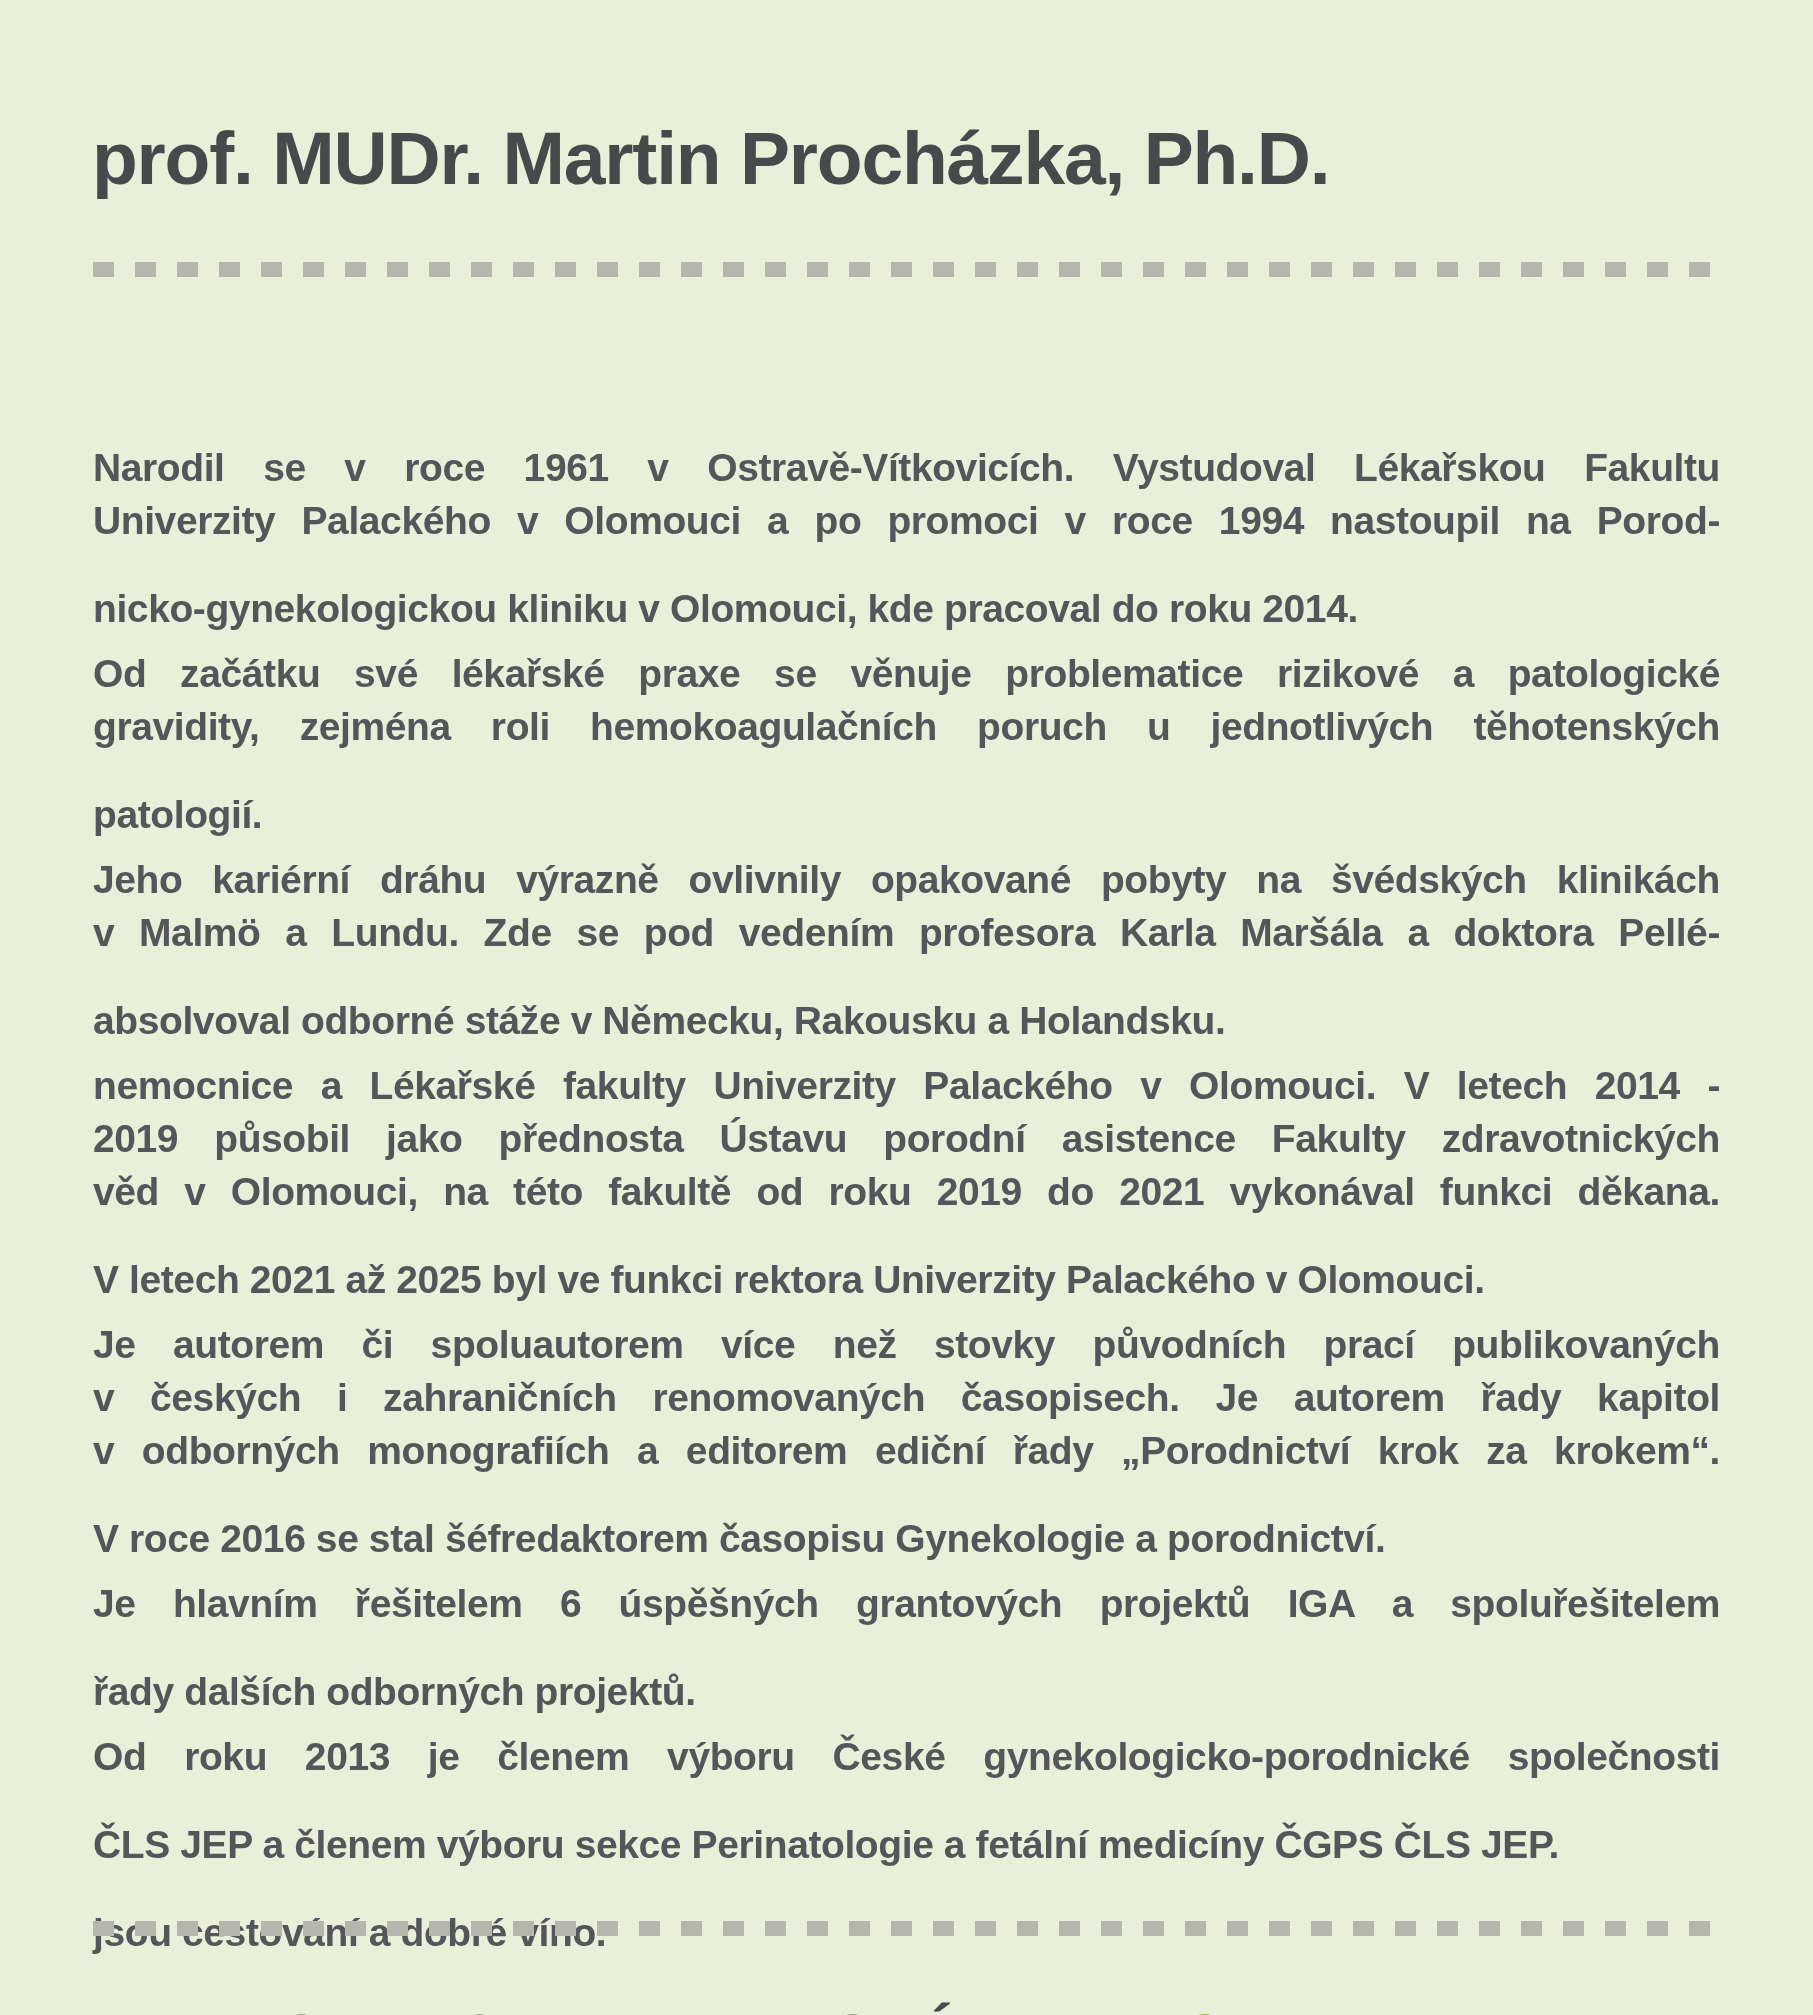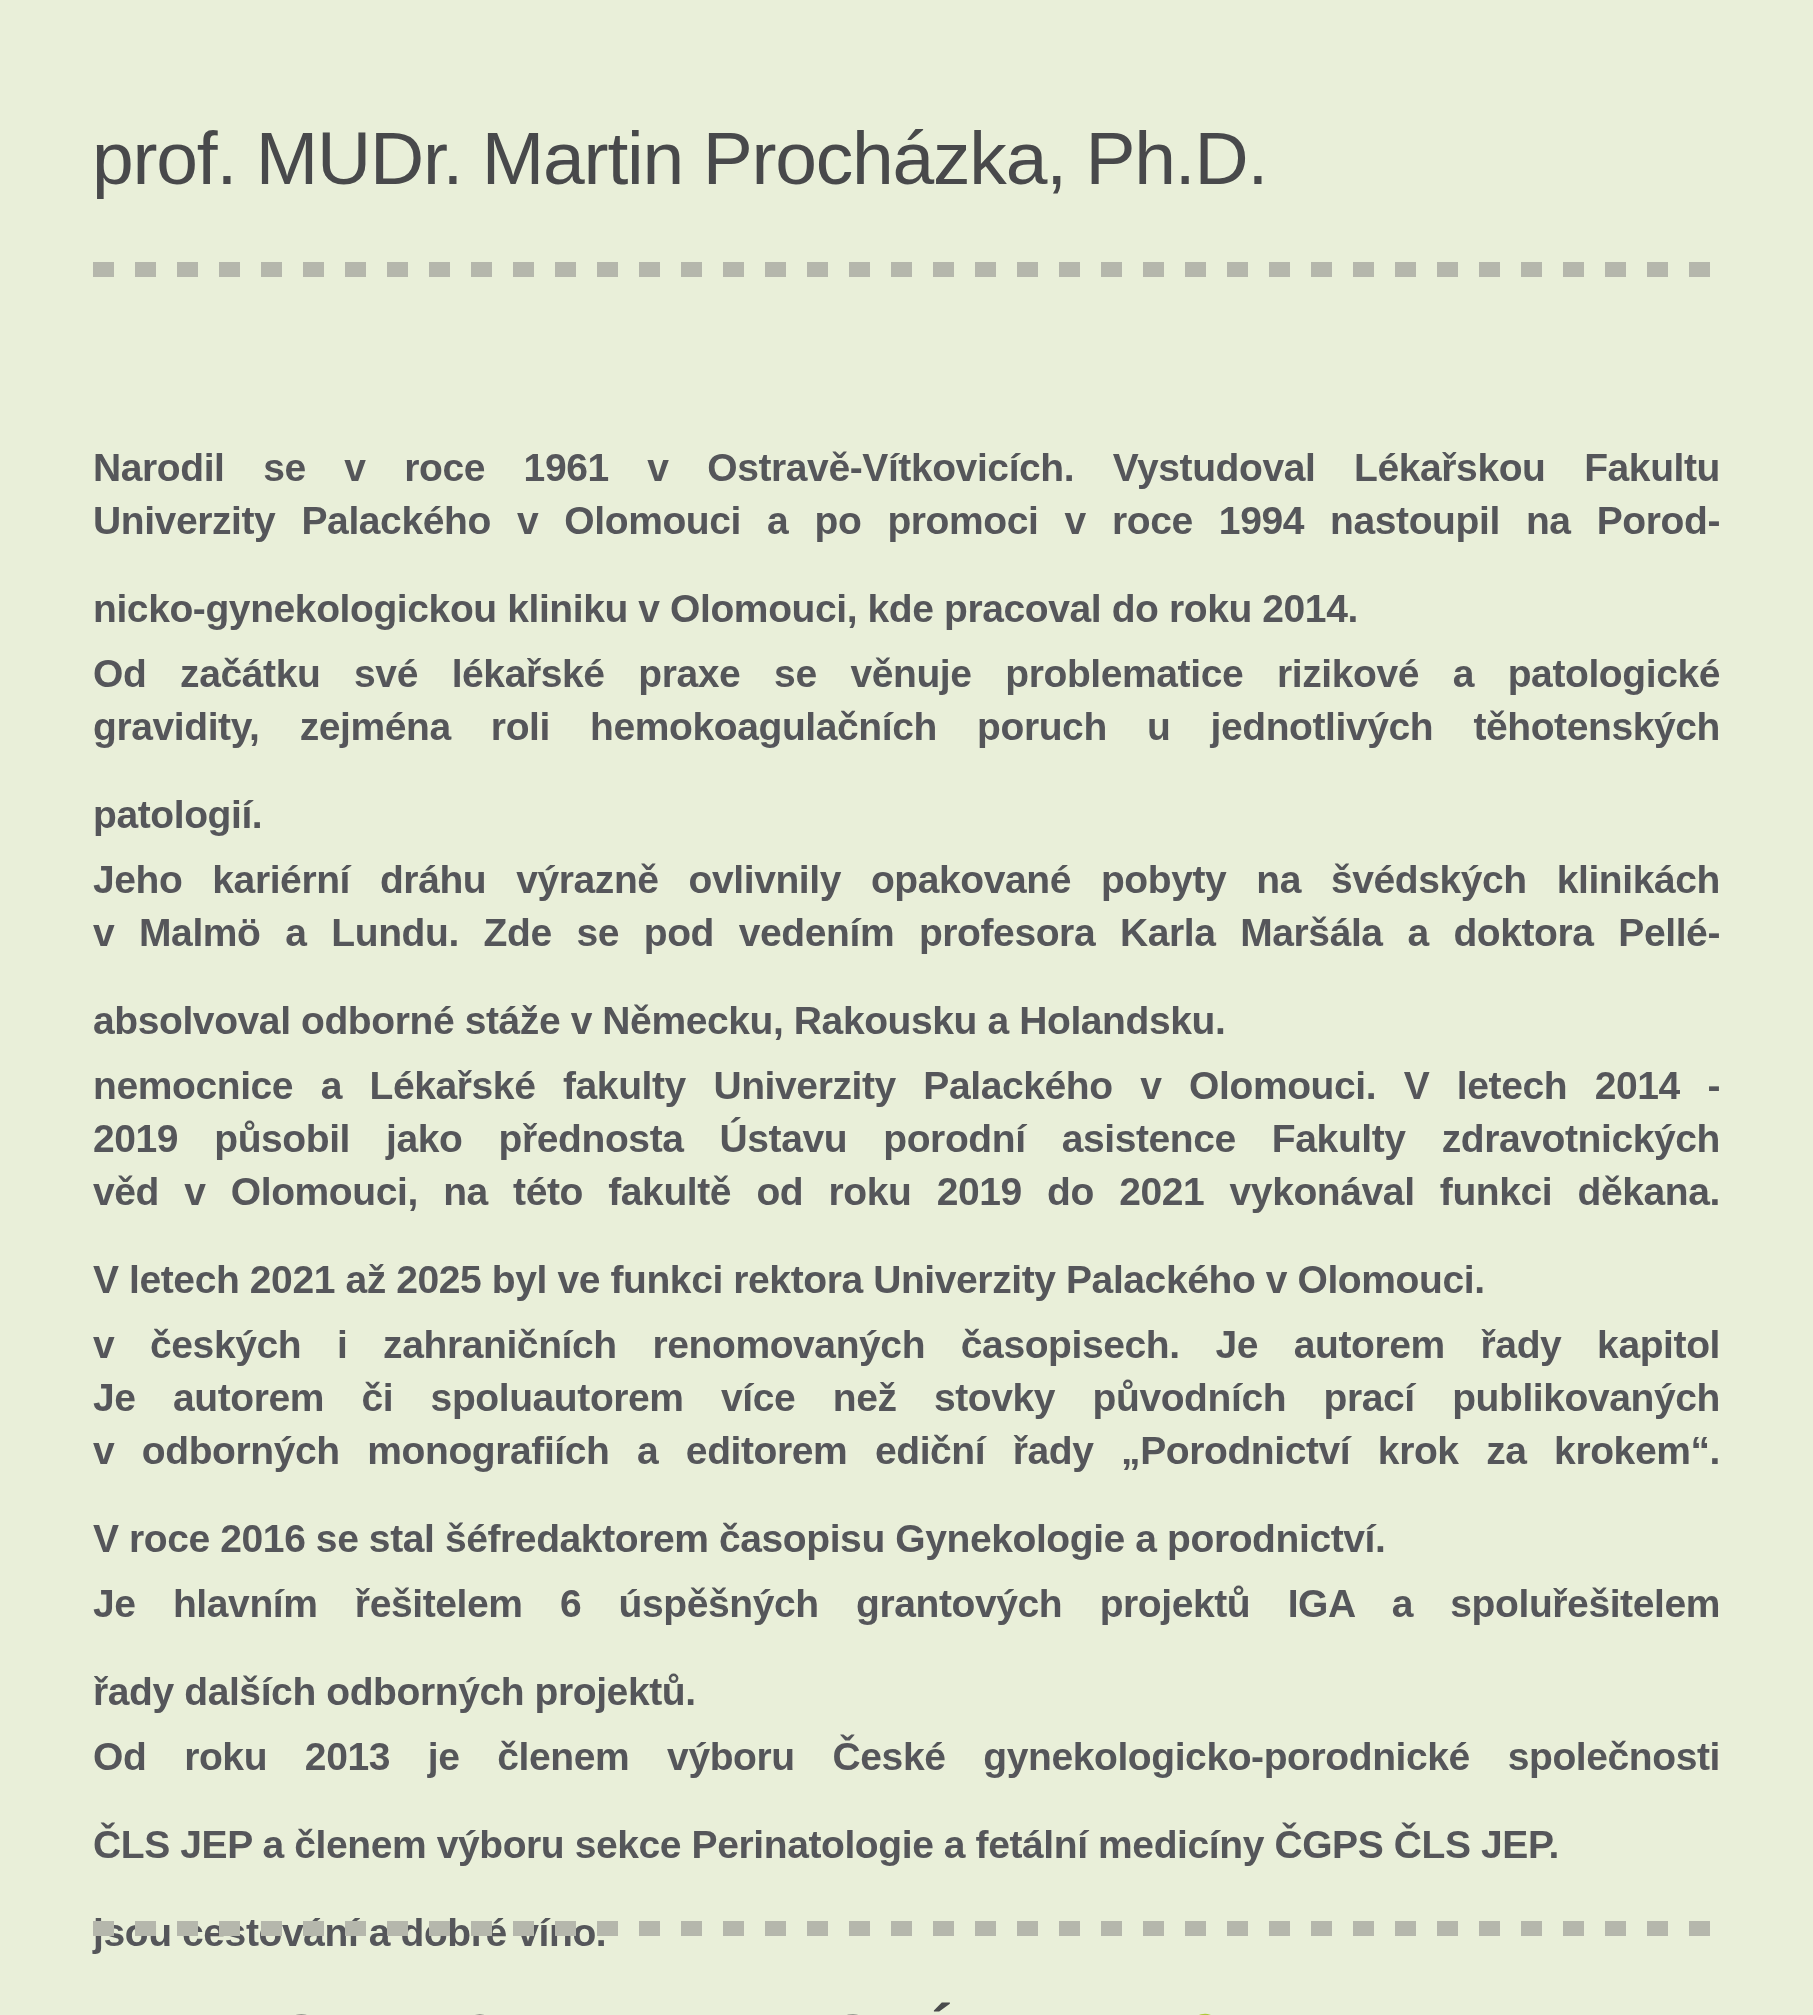--- a/index.html
+++ b/index.html
@@ -18,21 +18,21 @@
     width: 1814px;
     height: 2300px;
     background: #e9efd9;
   }
   .title {
     position: absolute;
     left: 92px;
     top: 121px;
     font-size: 75px;
     line-height: 1.0;
-    font-weight: normal;
+    font-weight: bold;
     letter-spacing: -1.2px;
     color: #48494b;
     white-space: nowrap;
   }
   .divider {
     position: absolute;
     left: 93px;
     width: 1627px;
     height: 14.5px;
     background: repeating-linear-gradient(90deg, #b5b7ac 0 21px, rgba(0,0,0,0) 21px 42px);
@@ -101,22 +101,22 @@
         <div class="line">v Malmö a Lundu. Zde se pod vedením profesora Karla Maršála a doktora Pellé-</div>
         <div class="line">absolvoval odborné stáže v Německu, Rakousku a Holandsku.</div>
       </div>
       <div class="para">
         <div class="line">nemocnice a Lékařské fakulty Univerzity Palackého v Olomouci. V letech 2014 -</div>
         <div class="line">2019 působil jako přednosta Ústavu porodní asistence Fakulty zdravotnických</div>
         <div class="line">věd v Olomouci, na této fakultě od roku 2019 do 2021 vykonával funkci děkana.</div>
         <div class="line">V letech 2021 až 2025 byl ve funkci rektora Univerzity Palackého v Olomouci.</div>
       </div>
       <div class="para">
+        <div class="line">Je autorem či spoluautorem více než stovky původních prací publikovaných</div>
         <div class="line">v českých i zahraničních renomovaných časopisech. Je autorem řady kapitol</div>
-        <div class="line">Je autorem či spoluautorem více než stovky původních prací publikovaných</div>
         <div class="line">v odborných monografiích a editorem ediční řady „Porodnictví krok za krokem“.</div>
         <div class="line">V roce 2016 se stal šéfredaktorem časopisu Gynekologie a porodnictví.</div>
       </div>
       <div class="para">
         <div class="line">Je hlavním řešitelem 6 úspěšných grantových projektů IGA a spoluřešitelem</div>
         <div class="line">řady dalších odborných projektů.</div>
       </div>
       <div class="para">
         <div class="line">Od roku 2013 je členem výboru České gynekologicko-porodnické společnosti</div>
         <div class="line">ČLS JEP a členem výboru sekce Perinatologie a fetální medicíny ČGPS ČLS JEP.</div>

